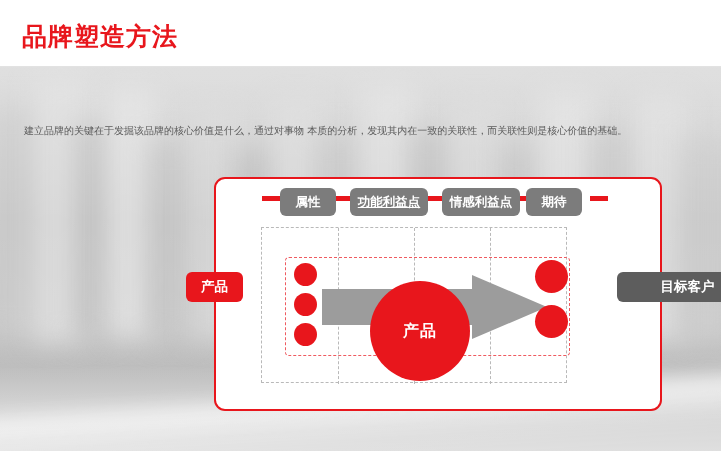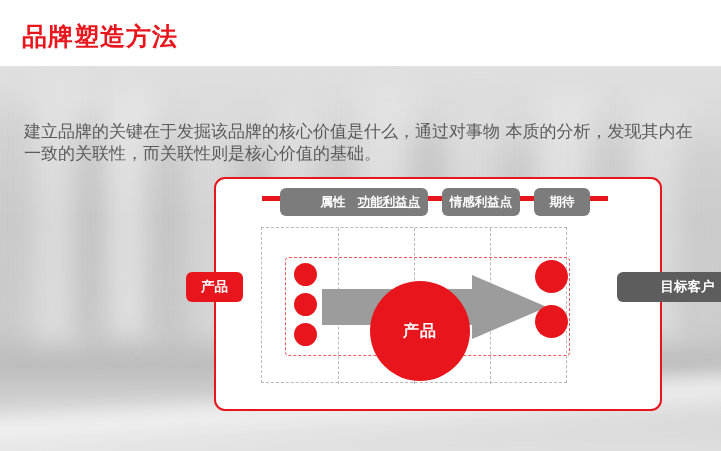--- a/index.html
+++ b/index.html
@@ -39,21 +39,21 @@
   }
   .bg-veil{position:absolute;inset:0;background:linear-gradient(180deg,rgba(255,255,255,.30),rgba(255,255,255,.05) 40%,rgba(255,255,255,.18));}
 
   
   .subtitle{
     position:absolute;left:22px;top:82px;
     font-size:15px;font-weight:bold;color:#585858;line-height:22px;white-space:nowrap;
   }
   .body-copy{
     position:absolute;left:24px;top:120px;width:680px;
-    font-size:17px;color:#5b5b5b;line-height:22px;
+    font-size:10px;color:#5b5b5b;line-height:22px;
   }
   .panel-wide{
     position:absolute;left:214px;top:177px;width:448px;height:234px;
     background:#ffffff;border:2.5px solid #e8161c;border-radius:11px;box-sizing:border-box;
   }
 
   
   .chain{position:absolute;left:262px;top:188px;height:28px;}
   .chain-seg{position:absolute;top:8px;height:5px;background:#e8161c;}
   .stage-box{
@@ -142,24 +142,24 @@
     <div class="grid-v" style="left:228px;"></div>
   </div>
 
   <div class="chain">
     <div class="chain-seg" style="left:0px;width:18px;"></div>
     <div class="chain-seg" style="left:74px;width:14px;"></div>
     <div class="chain-seg" style="left:166px;width:14px;"></div>
     <div class="chain-seg" style="left:258px;width:14px;"></div>
     <div class="chain-seg" style="left:328px;width:18px;"></div>
 
-    <div class="stage-box" style="left:18px;width:56px;padding-left:25px;">属性</div>
+    <div class="stage-box" style="left:18px;width:56px;">属性</div>
     <div class="stage-box" style="left:88px;width:78px;text-decoration:underline;">功能利益点</div>
     <div class="stage-box" style="left:180px;width:78px;">情感利益点</div>
-    <div class="stage-box" style="left:272px;width:56px;">期待</div>
+    <div class="stage-box" style="left:264px;width:56px;">期待</div>
   </div>
 
   <div class="red-dashed"></div>
 
   <svg class="arrow" viewBox="0 0 225 64">
     <path d="M0,14 L150,14 L150,0 L225,32 L150,64 L150,50 L0,50 Z" fill="#9c9c9c"></path>
   </svg>
 
   <div class="dot" style="left:294px;top:263px;width:23px;height:23px;"></div>
   <div class="dot" style="left:294px;top:293px;width:23px;height:23px;"></div>

